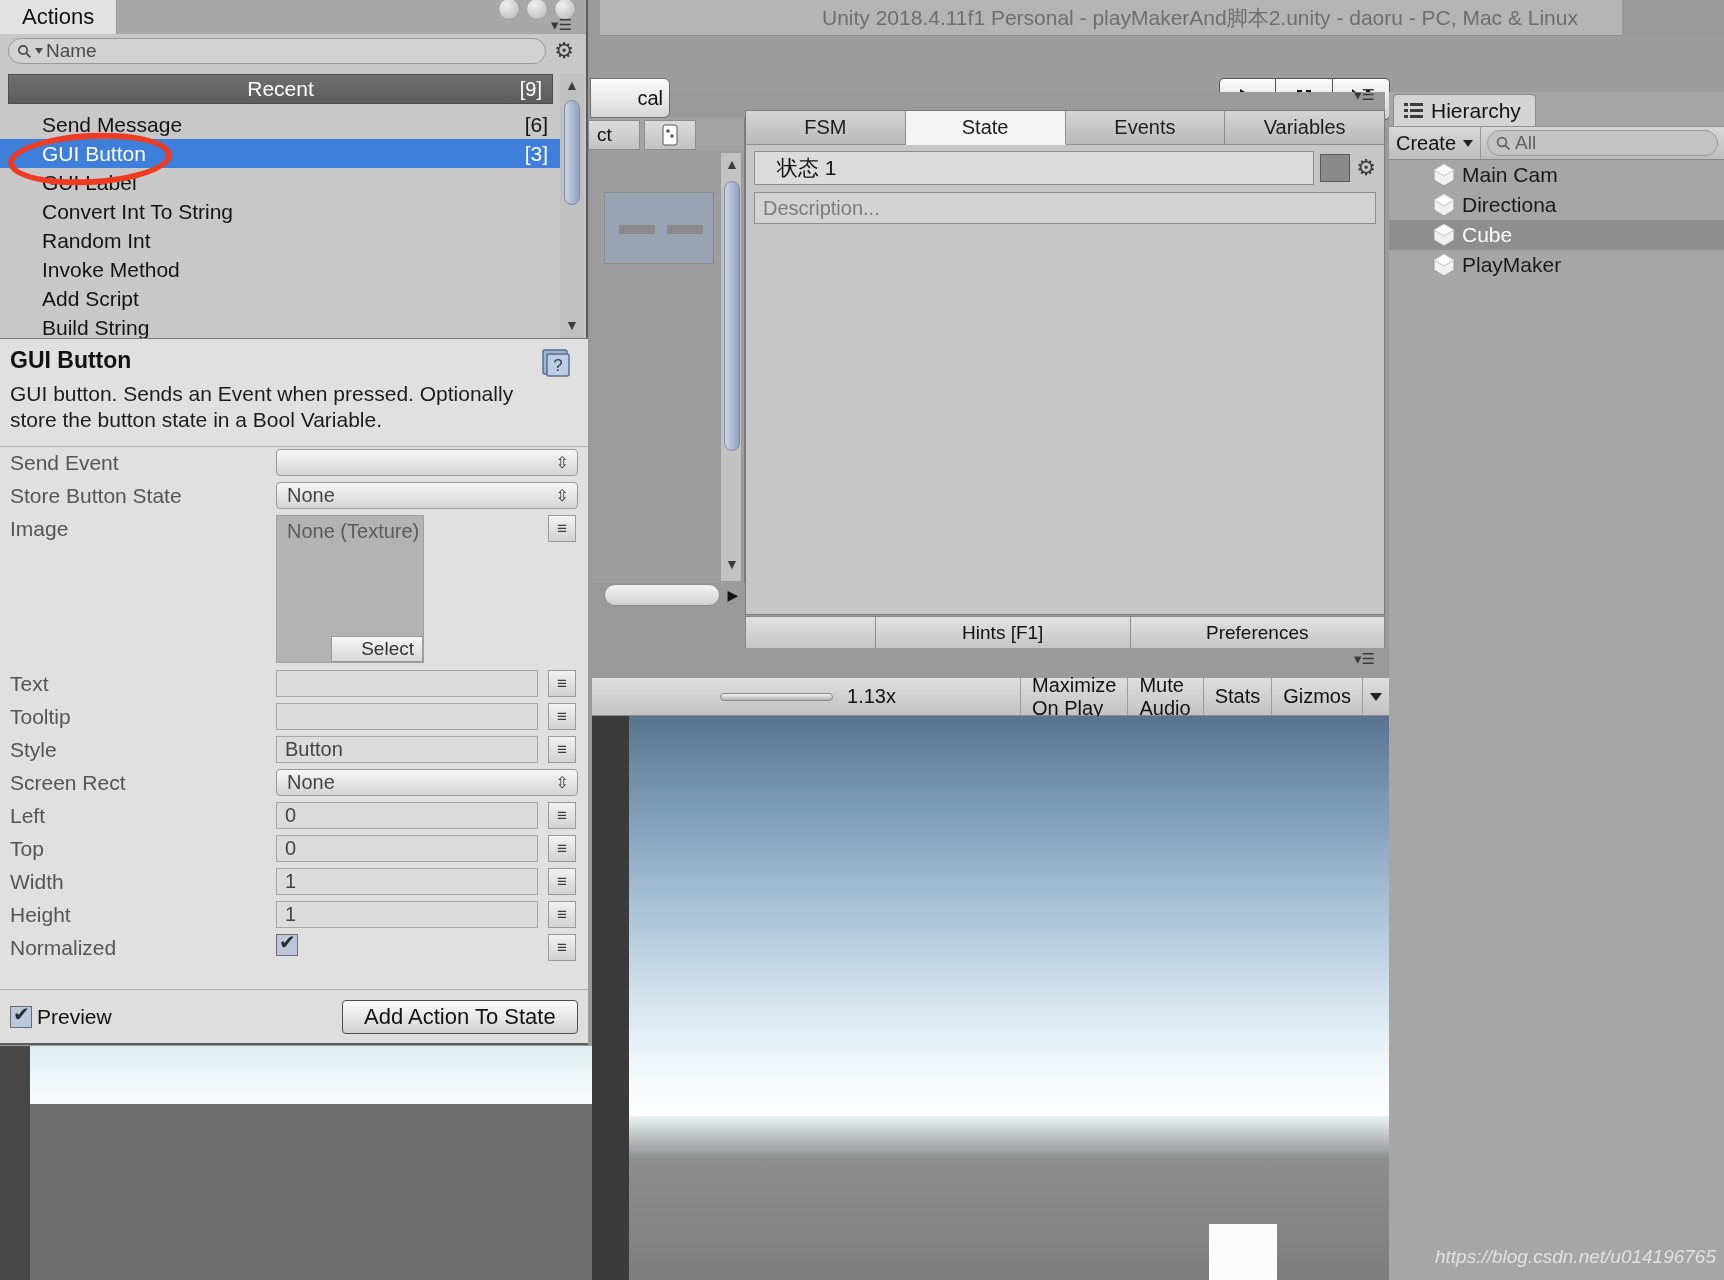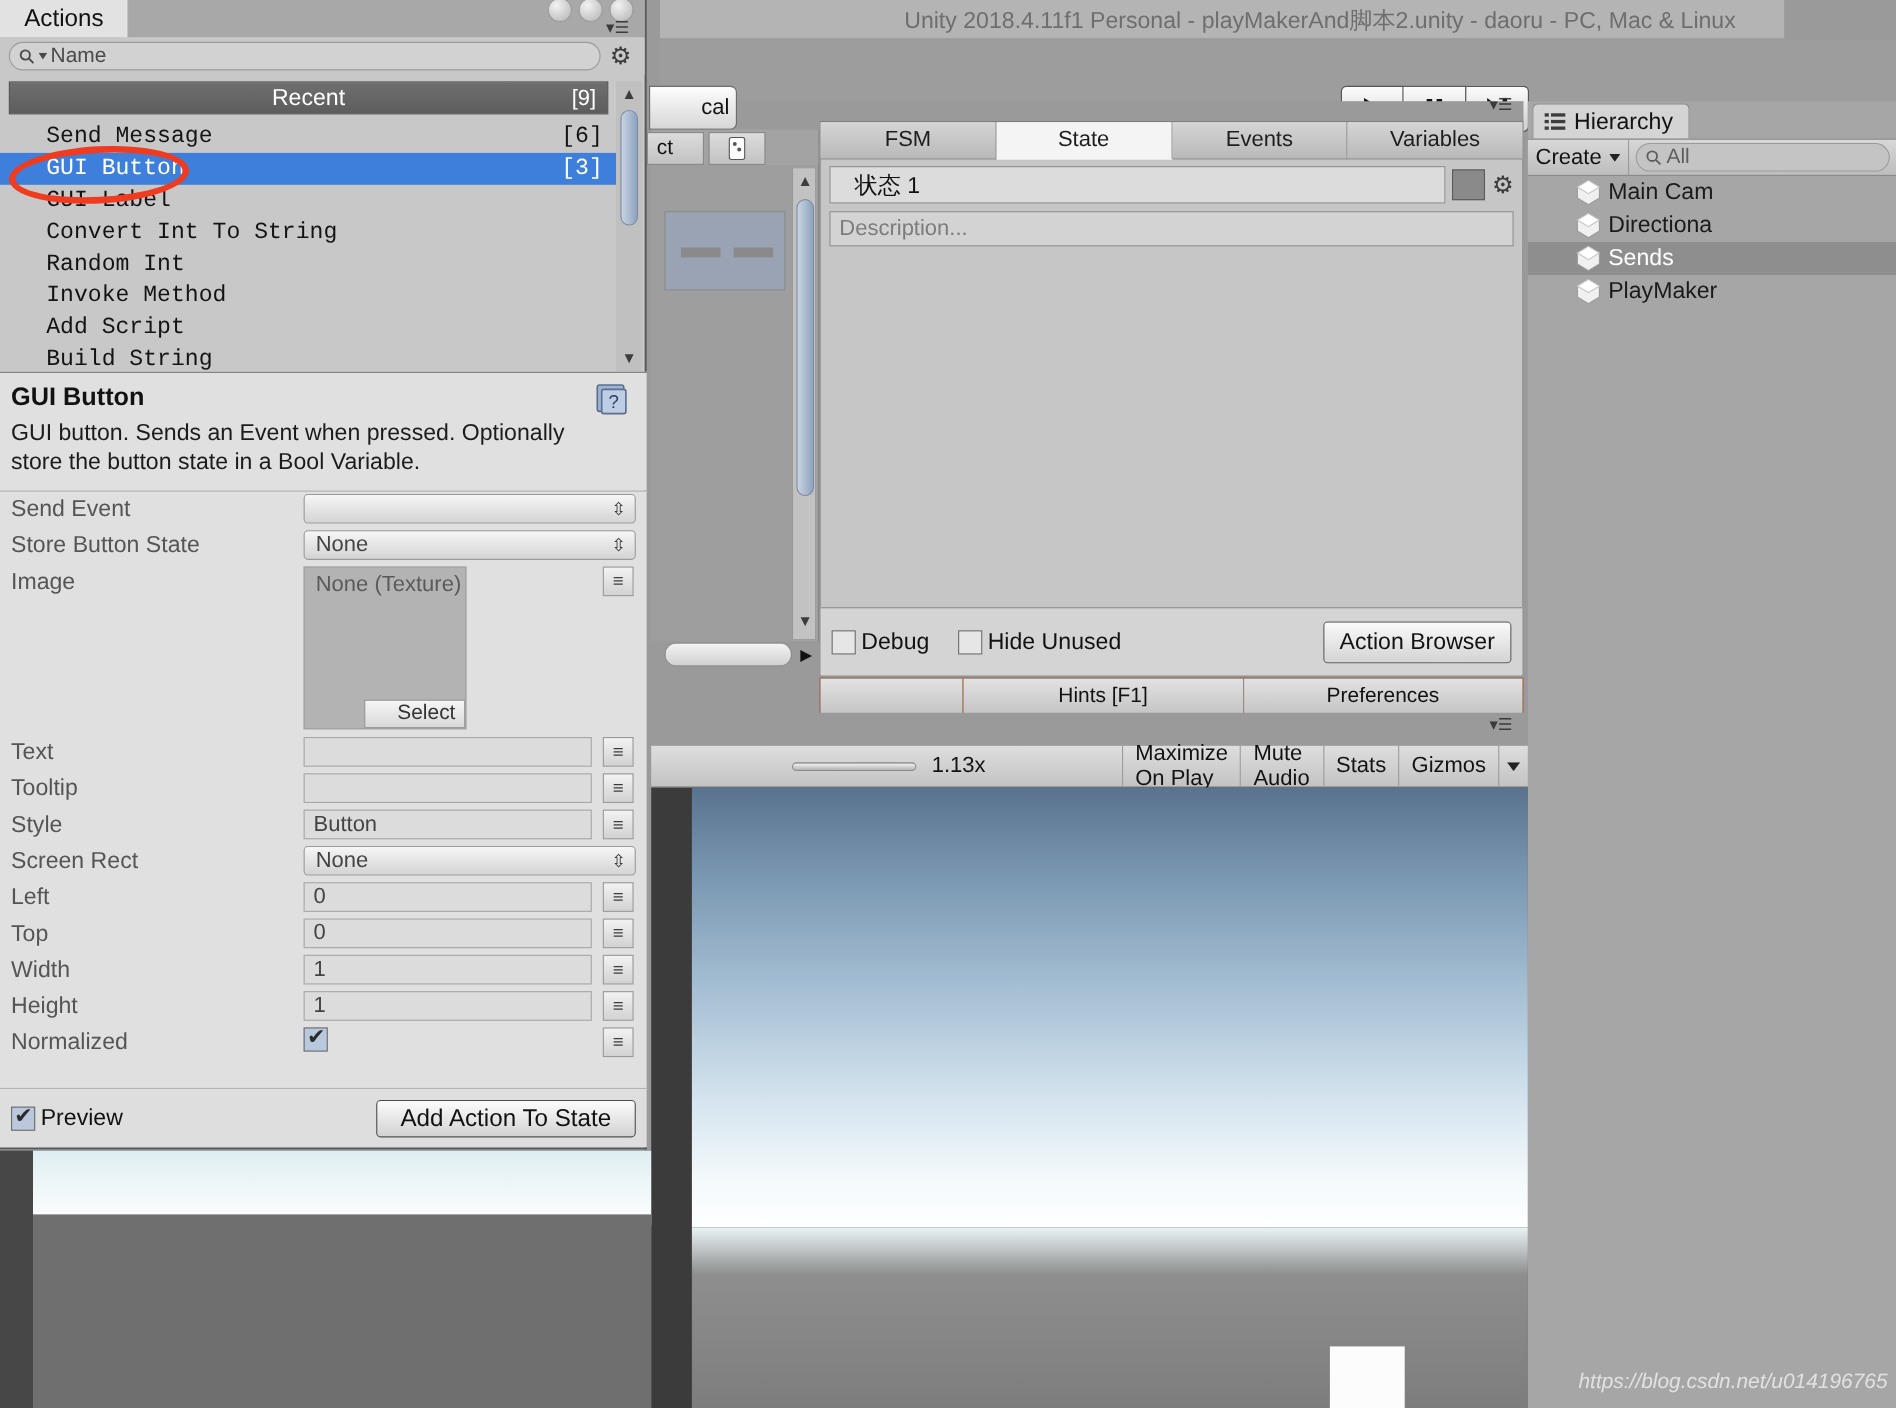--- a/index.html
+++ b/index.html
@@ -196,21 +196,21 @@
 
   #list-header {
     position:absolute; left:8px; top:74px; width:545px; height:30px;
     background:linear-gradient(#6f6f6f,#5d5d5d); border:1px solid #4e4e4e;
     display:flex; align-items:center; justify-content:center; color:#fff; font-size:21px;
   }
   #list-header .count { position:absolute; right:10px; font-size:20px; }
 
   #action-list { position:absolute; left:0; top:110px; width:560px; height:228px; overflow:hidden; }
   .action-row { height:29px; display:flex; align-items:center; padding:0 12px 0 42px;
-                font-size:21px; color:#141414; position:relative;font-family:Liberation Mono, monospace; }
+                font-size:21px; color:#141414; position:relative; }
   .action-row.selected { background:#3d7fdb; color:#fff; }
   .action-row .cnt { position:absolute; right:12px; }
 
   #list-scroll { position:absolute; left:560px; top:74px; width:24px; height:264px; background:#c0c0c0; }
 
   #detail-head { position:absolute; left:0; top:338px; width:588px; height:108px;
                  background:#e0e0e0; border-top:1px solid #7a7a7a; }
   #detail-title { position:absolute; left:10px; top:8px; font-size:23px; font-weight:bold; }
   #detail-desc { position:absolute; left:10px; top:42px; width:540px; font-size:21px;
                  line-height:26px; color:#1c1c1c; }
@@ -325,31 +325,20 @@
     </div>
 
     <div id="state-name-row">
       <div id="state-name-field">状态 1</div>
       <div id="state-color-swatch"></div>
       <span class="gear">⚙</span>
     </div>
 
     <div id="state-desc-field">Description...</div>
 
-    <div id="fsm-bottom-bar">
-      <span class="cb-label">
-        <span class="cbox"></span>
-        <span>Debug</span>
-      </span>
-      <span class="cb-label">
-        <span class="cbox"></span>
-        <span>Hide Unused</span>
-      </span>
-      <div id="action-browser-btn">Action Browser</div>
-    </div>
   </div>
 
   <div id="hints-bar">
     <div class="hints-cell blank"></div>
     <div class="hints-cell">Hints [F1]</div>
     <div class="hints-cell">Preferences</div>
   </div>
 
   <div id="game-panel">
     <div id="game-tabrow">
@@ -419,21 +408,21 @@
           <polygon points="11,1 21,7 21,17 11,23 1,17 1,7" fill="#f0f0f0" stroke="#9a9a9a"></polygon>
           <polygon points="11,1 21,7 11,13 1,7" fill="#ffffff" stroke="#c4c4c4"></polygon>
         </svg>
         <span>Directiona</span>
       </div>
       <div class="hier-row hier-indent selected">
         <svg class="cube-ico" viewBox="0 0 22 24">
           <polygon points="11,1 21,7 21,17 11,23 1,17 1,7" fill="#f0f0f0" stroke="#9a9a9a"></polygon>
           <polygon points="11,1 21,7 11,13 1,7" fill="#ffffff" stroke="#c4c4c4"></polygon>
         </svg>
-        <span>Sends</span>
+        <span>Cube</span>
       </div>
       <div class="hier-row hier-indent">
         <svg class="cube-ico" viewBox="0 0 22 24">
           <polygon points="11,1 21,7 21,17 11,23 1,17 1,7" fill="#f0f0f0" stroke="#9a9a9a"></polygon>
           <polygon points="11,1 21,7 11,13 1,7" fill="#ffffff" stroke="#c4c4c4"></polygon>
         </svg>
         <span>PlayMaker</span>
       </div>
     </div>
   </div>

